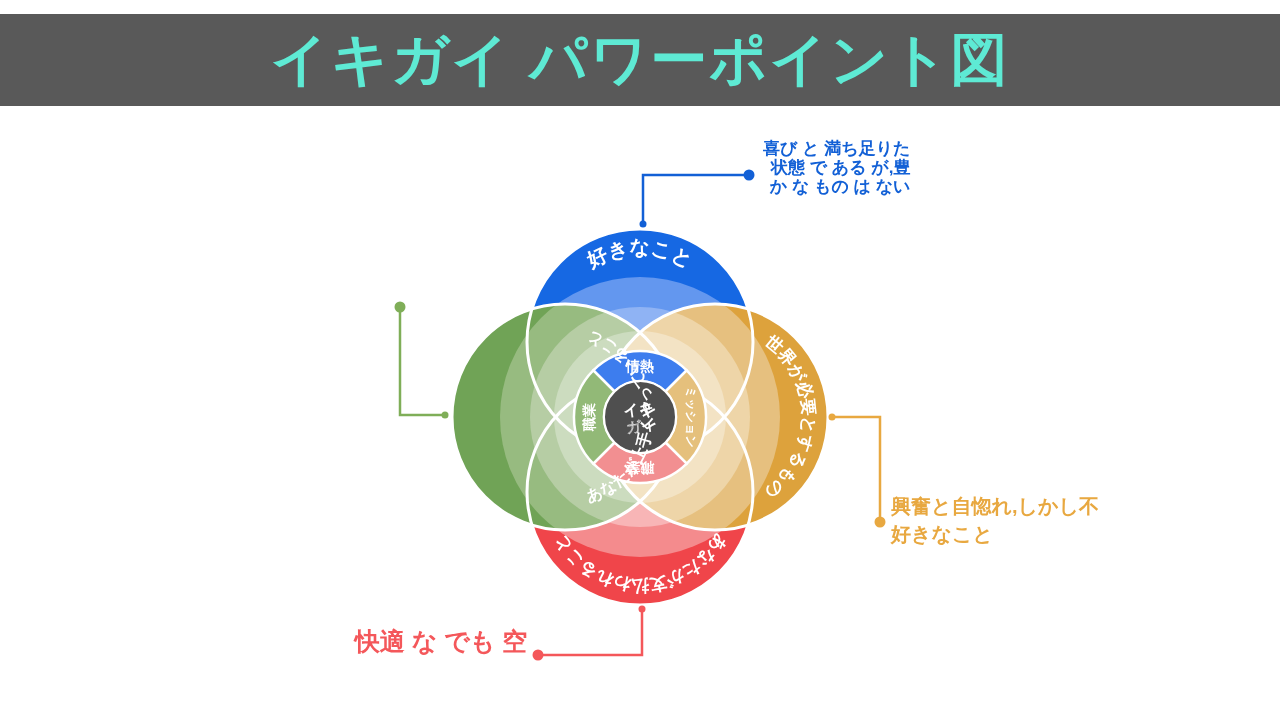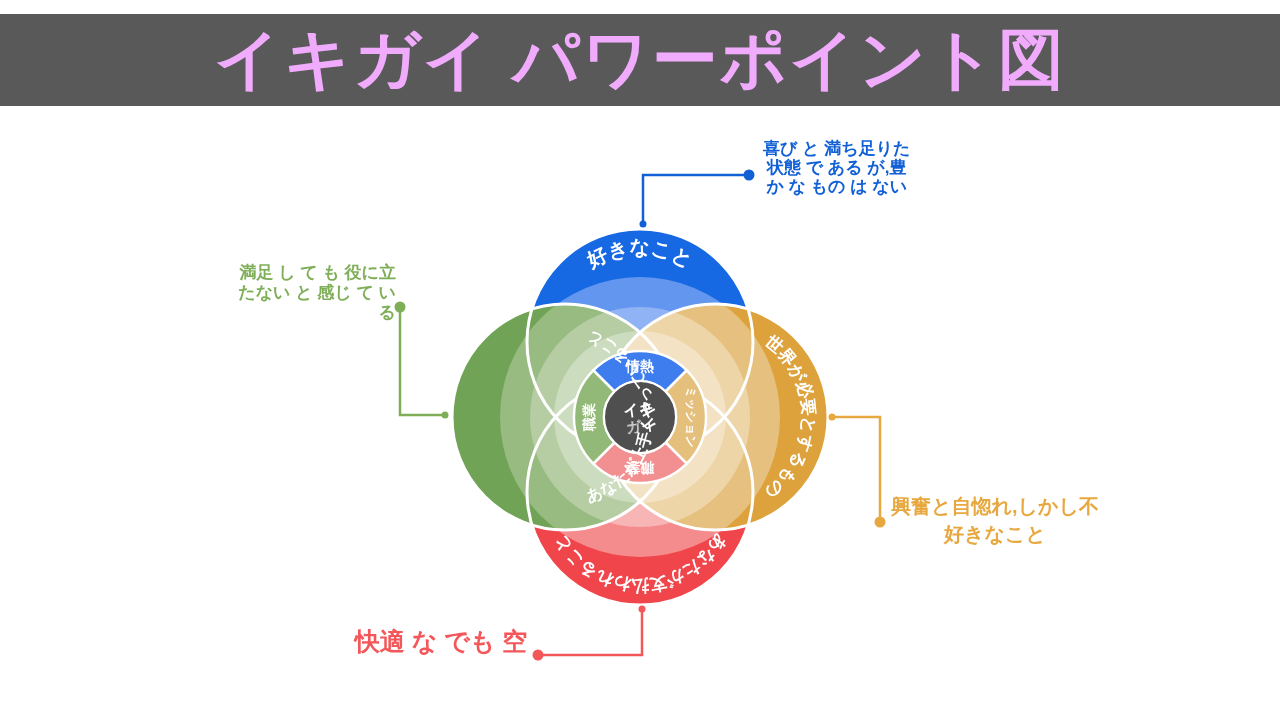--- a/index.html
+++ b/index.html
@@ -1,29 +1,29 @@
 <!DOCTYPE html>
 <html><head>
 <meta charset="utf-8">
 <style>
   html,body{margin:0;padding:0;background:#ffffff;}
   #stage{position:relative;width:1280px;height:720px;overflow:hidden;
          font-family:"Liberation Sans","DejaVu Sans",sans-serif;background:#fff;}
   
   #titlebar{position:absolute;left:0;top:14px;width:1280px;height:92px;background:#595959;
             display:flex;align-items:center;justify-content:center;}
-  #titlebar .title{color:#f0abfc;font-size:66px;font-weight:bold;letter-spacing:2px;}
+  #titlebar .title{color:#5eead4;font-size:57px;font-weight:bold;letter-spacing:2px;}
   
   #venn{position:absolute;left:0;top:0;width:1280px;height:720px;}
   
   .anno{position:absolute;font-weight:bold;}
   .anno span{display:block;}
-  #anno-love{left:763px;top:139px;color:#1260d6;font-size:17px;line-height:19px;text-align:center;}
+  #anno-love{left:763px;top:139px;color:#1260d6;font-size:17px;line-height:19px;text-align:right;}
   #anno-good{left:190px;top:263px;width:206px;color:#7fae58;font-size:17px;line-height:20px;text-align:right;}
-  #anno-needs{left:891px;top:492px;color:#e8a840;font-size:20px;line-height:28px;text-align:center;}
+  #anno-needs{left:891px;top:492px;color:#e8a840;font-size:20px;line-height:28px;text-align:left;}
   #anno-paid{left:352px;top:626px;width:178px;color:#f4575a;font-size:25px;line-height:30px;text-align:center;}
   svg text{font-family:"Liberation Sans","DejaVu Sans",sans-serif;}
 </style>
 </head>
 <body>
 
 <div id="stage">
 
   <div id="titlebar">
     <span class="title">イキガイ パワーポイント図</span>
@@ -141,25 +141,20 @@
         <circle cx="642" cy="609" r="3.5" stroke="none"></circle>
       </g>
     </g>
   </svg>
 
   <div class="anno" id="anno-love">
     <span>喜び と 満ち足りた</span>
     <span>状態 で ある が,豊</span>
     <span>か な もの は ない</span>
   </div>
-  <div class="anno" id="anno-good">
-    <span>満足 し て も 役に立</span>
-    <span>たない と 感じ て い</span>
-    <span>る</span>
-  </div>
   <div class="anno" id="anno-needs">
     <span>興奮と自惚れ,しかし不</span>
     <span>好きなこと</span>
   </div>
   <div class="anno" id="anno-paid">
     <span>快適 な でも 空</span>
   </div>
 
 </div>
 

